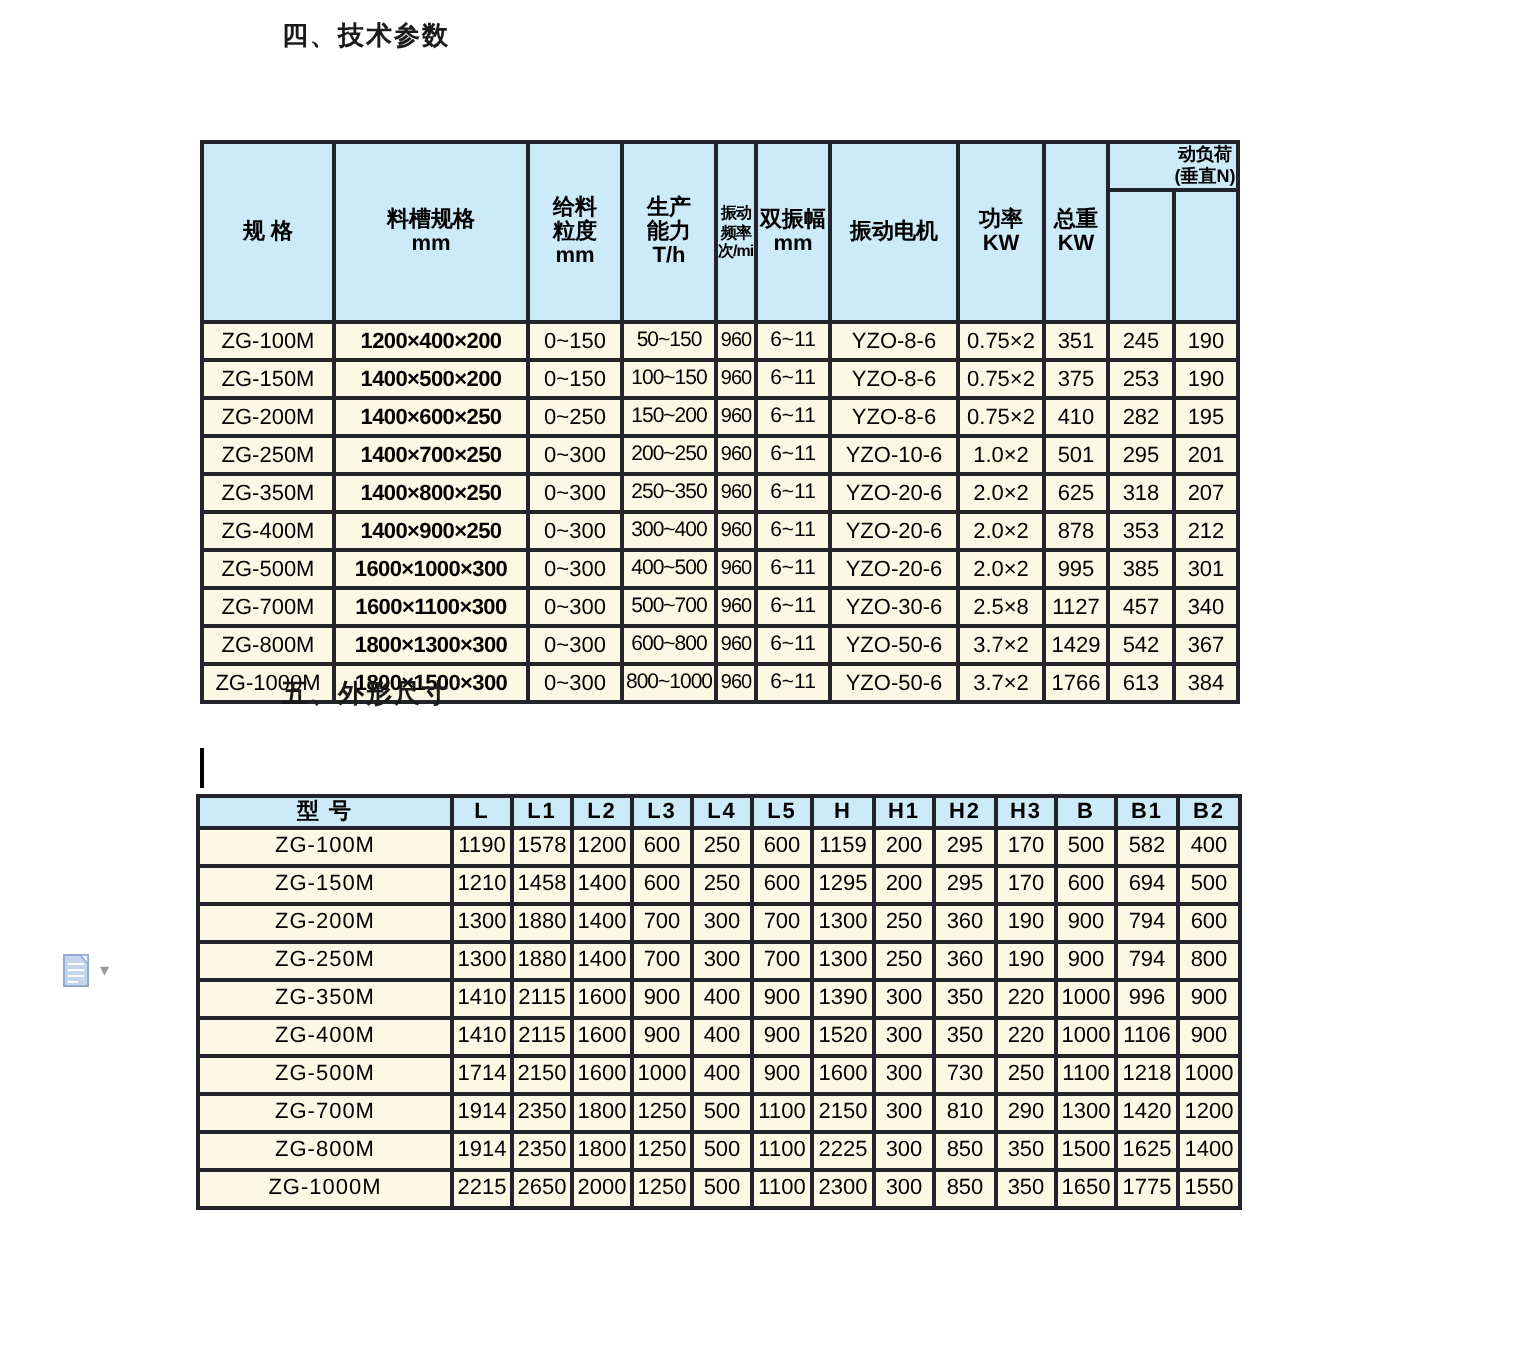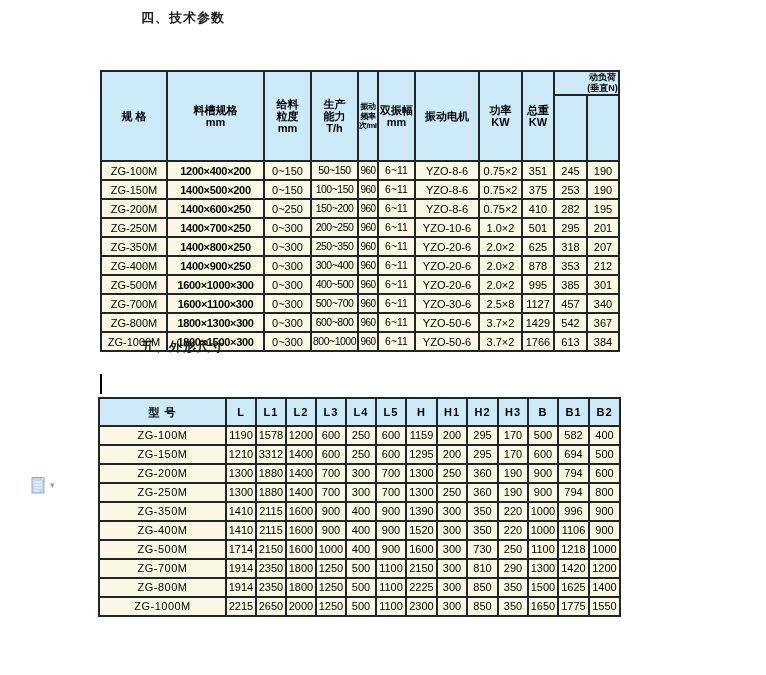--- a/index.html
+++ b/index.html
@@ -31,21 +31,21 @@
   #tech-table thead tr.h-top{height:16px;}
   #tech-table thead tr.h-sub{height:36px;}
   #tech-table tbody tr{height:19px;}
   #tech-table td:nth-child(2){letter-spacing:-0.3px;font-weight:bold;}
   #tech-table td:nth-child(4){letter-spacing:-0.5px;font-size:10.5px;}
   #tech-table td:nth-child(5){font-size:10px;letter-spacing:-0.5px;margin-top:12px;}
   #tech-table td:nth-child(6){font-size:10.5px;}
 
   
   #dims-table{left:98px;top:397px;width:521px;}
-  #dims-table thead tr{height:28px;}
+  #dims-table thead tr{height:16px;}
   #dims-table tbody tr{height:19px;}
   #dims-table th{letter-spacing:1px;}
   #dims-table td:first-child{letter-spacing:0.5px;}
 
   .pre{white-space:pre-line;line-height:1.12;}
   .freq{font-size:8px !important;line-height:1.15;letter-spacing:-0.5px;margin-left:36px;}
   .small{font-size:9px !important;line-height:1.2;letter-spacing:0;padding-left:32px;}
 
   .caret{
     position:absolute;left:100px;top:374px;width:2px;height:20px;background:#000;
@@ -293,21 +293,21 @@
         <td>200</td>
         <td>295</td>
         <td>170</td>
         <td>500</td>
         <td>582</td>
         <td>400</td>
       </tr>
       <tr>
         <td>ZG-150M</td>
         <td>1210</td>
-        <td>3312</td>
+        <td>1458</td>
         <td>1400</td>
         <td>600</td>
         <td>250</td>
         <td>600</td>
         <td>1295</td>
         <td>200</td>
         <td>295</td>
         <td>170</td>
         <td>600</td>
         <td>694</td>

